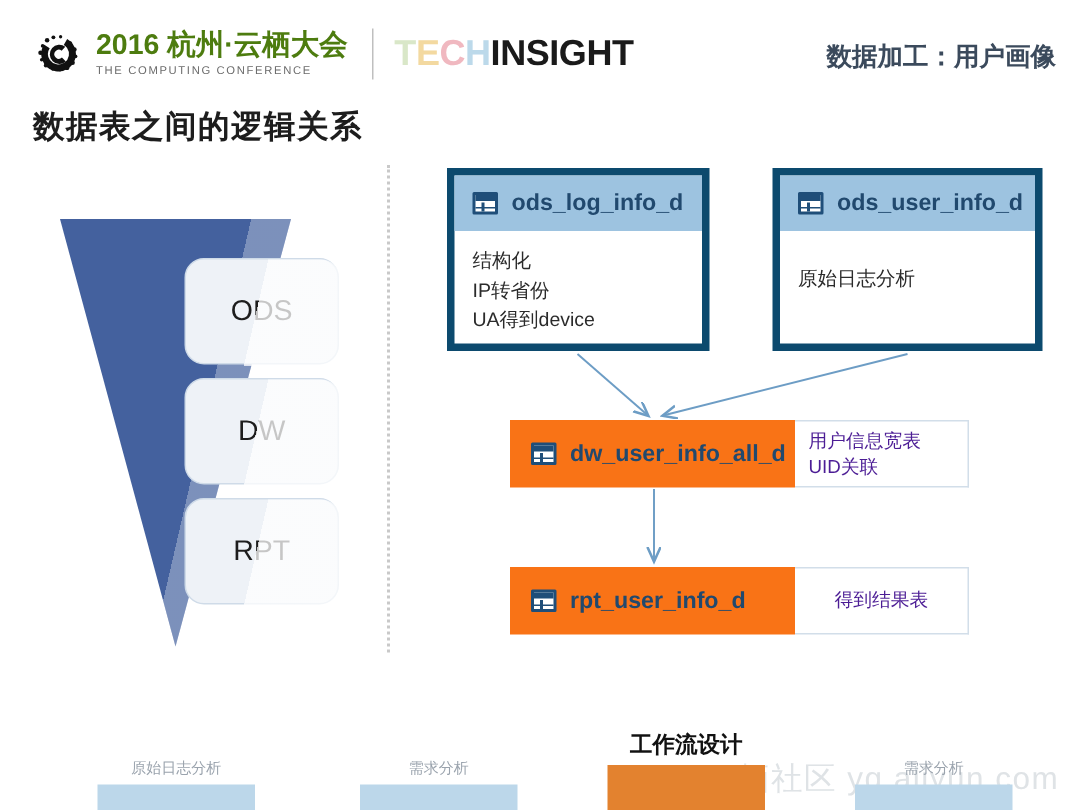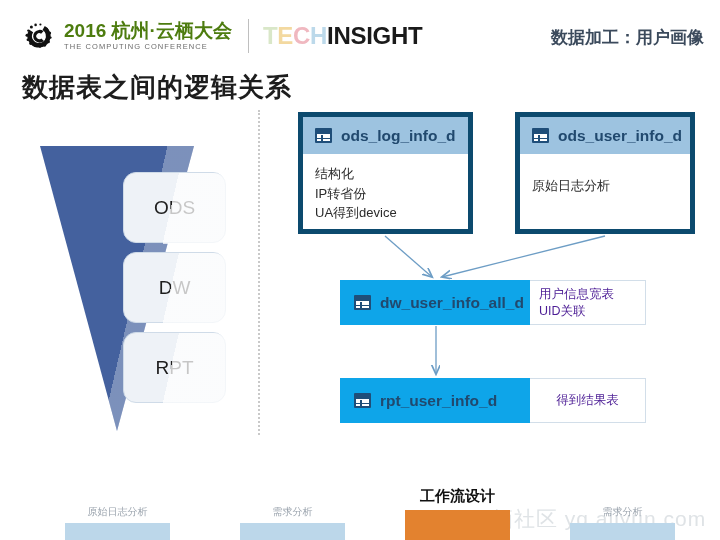--- a/index.html
+++ b/index.html
@@ -75,21 +75,21 @@
     font-size: 17px;
     font-weight: bold;
     color: #3b4a5c;
     white-space: nowrap;
   }
 
   
   #slide-title {
     position: absolute;
     left: 22px; top: 70px;
-    font-size: 26px;
+    font-size: 21px;
     font-weight: bold;
     color: #1d1d1d;
     letter-spacing: 1px;
     white-space: nowrap;
   }
 
   
   #vdivider {
     position: absolute;
     left: 258px; top: 110px;
@@ -231,21 +231,21 @@
   #card-ods-user { left: 225px; top: 12px; width: 180px; height: 122px; }
 
   
   .flow-row {
     position: absolute;
     display: flex;
     align-items: stretch;
     height: 45px;
   }
   .flow-main {
-    background: #0ea5e9;
+    background: #f97316;
     display: flex;
     align-items: center;
     padding-left: 14px;
     box-sizing: border-box;
   }
   .flow-note {
     background: #ffffff;
     border: 1px solid #d2dee9;
     border-left: none;
     box-sizing: border-box;

